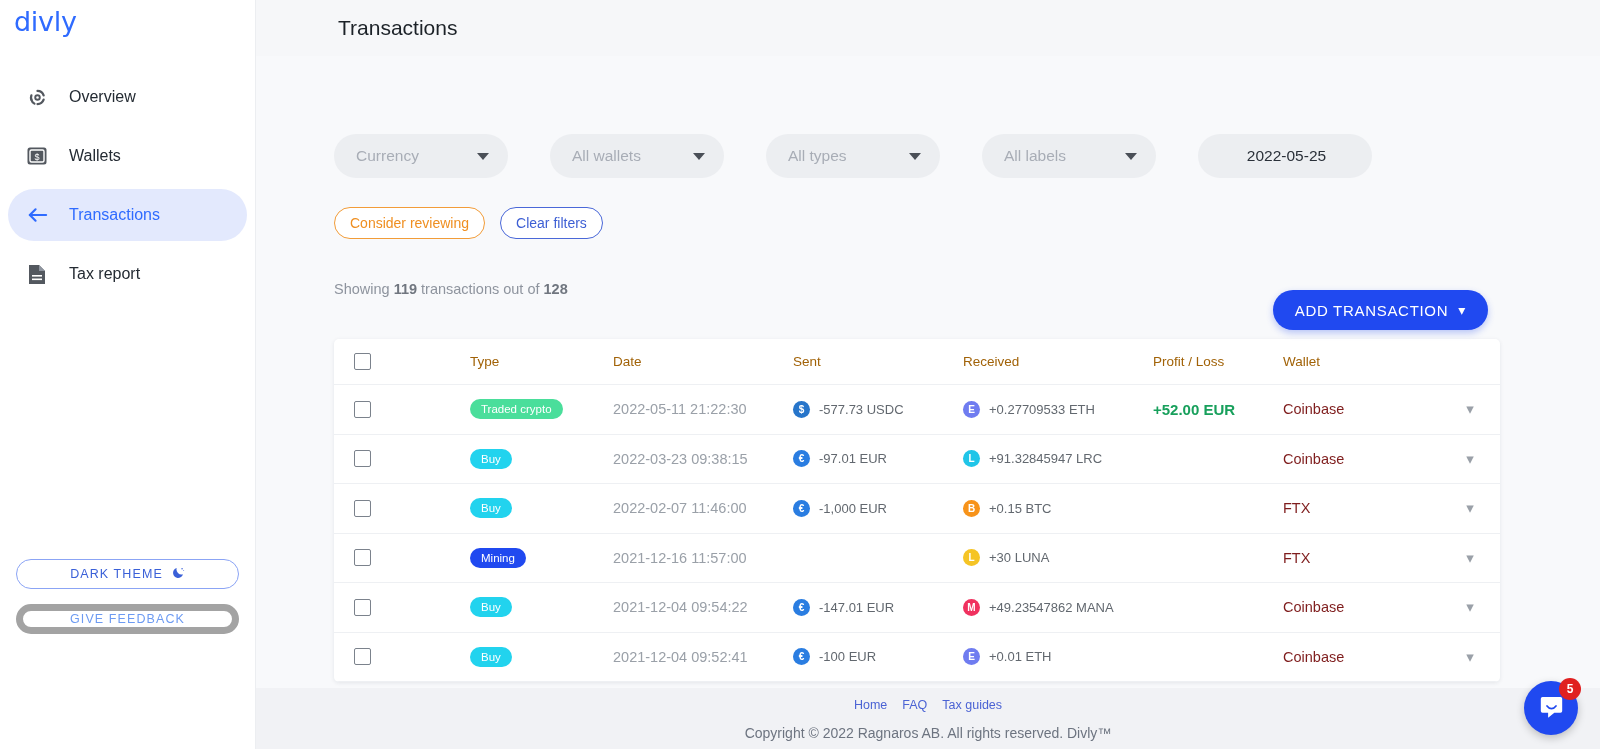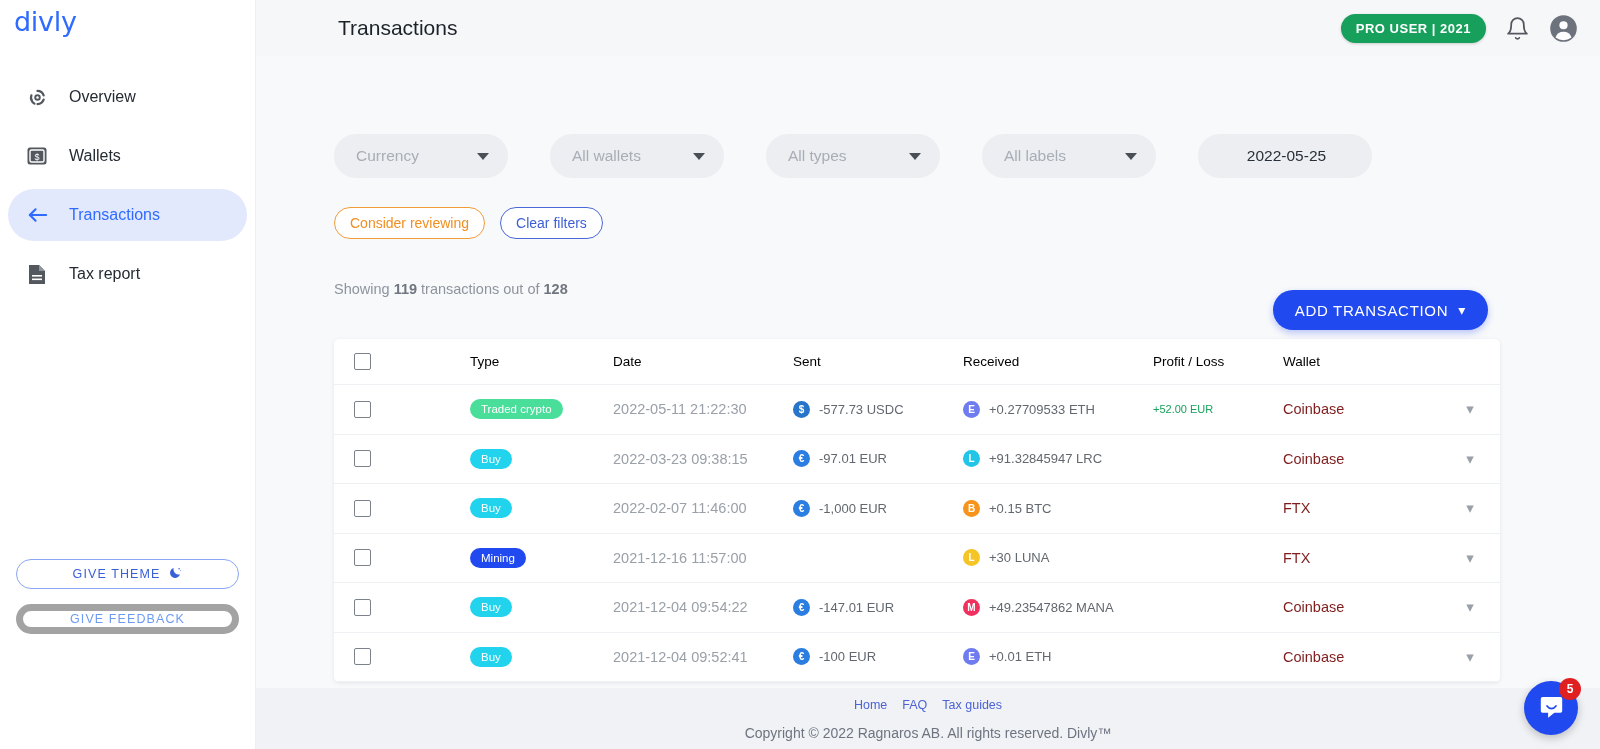--- a/index.html
+++ b/index.html
@@ -97,33 +97,33 @@
   }
   .trow.head { height: 46px; }
   .c-check { width: 116px; display: flex; align-items: center; }
   .c-type  { width: 143px; }
   .c-date  { width: 180px; }
   .c-sent  { width: 170px; }
   .c-recv  { width: 190px; }
   .c-pl    { width: 130px; }
   .c-wal   { flex: 1; }
   .c-exp   { width: 60px; display: flex; justify-content: center; }
-  .th { font-size: 13.5px; color: #000000; }
+  .th { font-size: 13.5px; color: #a16207; }
   .checkbox {
     width: 17px; height: 17px; border: 1.6px solid #7b828c;
     border-radius: 2px; background: #fff; cursor: pointer;
   }
   .badge {
     display: inline-block; border-radius: 11px; font-size: 11.5px;
     padding: 4px 11px; color: #fff; font-weight: 500;
   }
   .cell-date { font-size: 14.5px; color: #9aa0a8; }
   .cell-amt { display: flex; align-items: center; gap: 9px; font-size: 13px; color: #62686f; }
   .coin { width: 17px; height: 17px; border-radius: 50%; display:flex; align-items:center;justify-content:center; color:#fff; font-size:10px; flex:0 0 17px; font-weight:bold;}
-  .cell-pl { font-size: 11px; font-weight: normal; color: #18a05c; }
+  .cell-pl { font-size: 15px; font-weight: bold; color: #18a05c; }
   .cell-wal { font-size: 14.5px; color: #7f1d1d; }
   .chev-d { color: #9aa0a8; font-size: 15px; cursor:pointer; }
 
   
   .footer {
     position: absolute; left: 0; bottom: 0; width: 100%; height: 61px;
     background: #f1f2f5; display: flex; flex-direction: column;
     align-items: center; padding-top: 10px; z-index: 4;
   }
   .footer-links { display: flex; gap: 15px; }
@@ -192,55 +192,39 @@
             <rect x="4" y="11" width="10" height="1.6" fill="#fff"></rect>
             <rect x="4" y="14.5" width="10" height="1.6" fill="#fff"></rect>
           </svg>
         </span>
         <span class="nav-label">Tax report</span>
       </div>
     </nav>
 
     <div class="sidebar-bottom">
       <div class="side-btn theme">
-        <span>GIVE THEME</span>
+        <span>DARK THEME</span>
         <span>
           <svg width="13" height="13" viewBox="0 0 16 16" fill="#3a60d8">
             <path d="M13.5 10.2A6.2 6.2 0 0 1 5.8 2.5 6.2 6.2 0 1 0 13.5 10.2z"></path>
             <circle cx="12.4" cy="3.3" r="0.9"></circle>
               <circle cx="14.4" cy="5.6" r="0.6"></circle>
           </svg>
         </span>
       </div>
       <div class="side-btn feedback">
         <span>GIVE FEEDBACK</span>
       </div>
     </div>
   </aside>
 
   <section class="main">
 
     <header class="topbar">
       <div class="page-title">Transactions</div>
-      <div class="topbar-right">
-        <div class="pro-badge">PRO USER | 2021</div>
-        <div class="icon-btn">
-          <svg width="25" height="25" viewBox="0 0 24 24" fill="none" stroke="#53585f" stroke-width="1.7" stroke-linecap="round" stroke-linejoin="round">
-            <path d="M18 8A6 6 0 0 0 6 8c0 7-3 9-3 9h18s-3-2-3-9"></path>
-            <path d="M13.7 21a2 2 0 0 1-3.4 0"></path>
-          </svg>
-        </div>
-        <div class="icon-btn">
-          <svg width="29" height="29" viewBox="0 0 24 24" fill="#6c737c">
-            <circle cx="12" cy="12" r="11"></circle>
-            <circle cx="12" cy="9.3" r="3.4" fill="#fff"></circle>
-            <path d="M5.4 19.5a6.9 6.9 0 0 1 13.2 0A11 11 0 0 1 5.4 19.5z" fill="#fff"></path>
-          </svg>
-        </div>
-      </div>
     </header>
 
     <div class="content">
 
       <div class="filters">
         <div class="filter-pill">
           <span class="ftext">Currency</span>
           <span class="caret"></span>
         </div>
         <div class="filter-pill">

